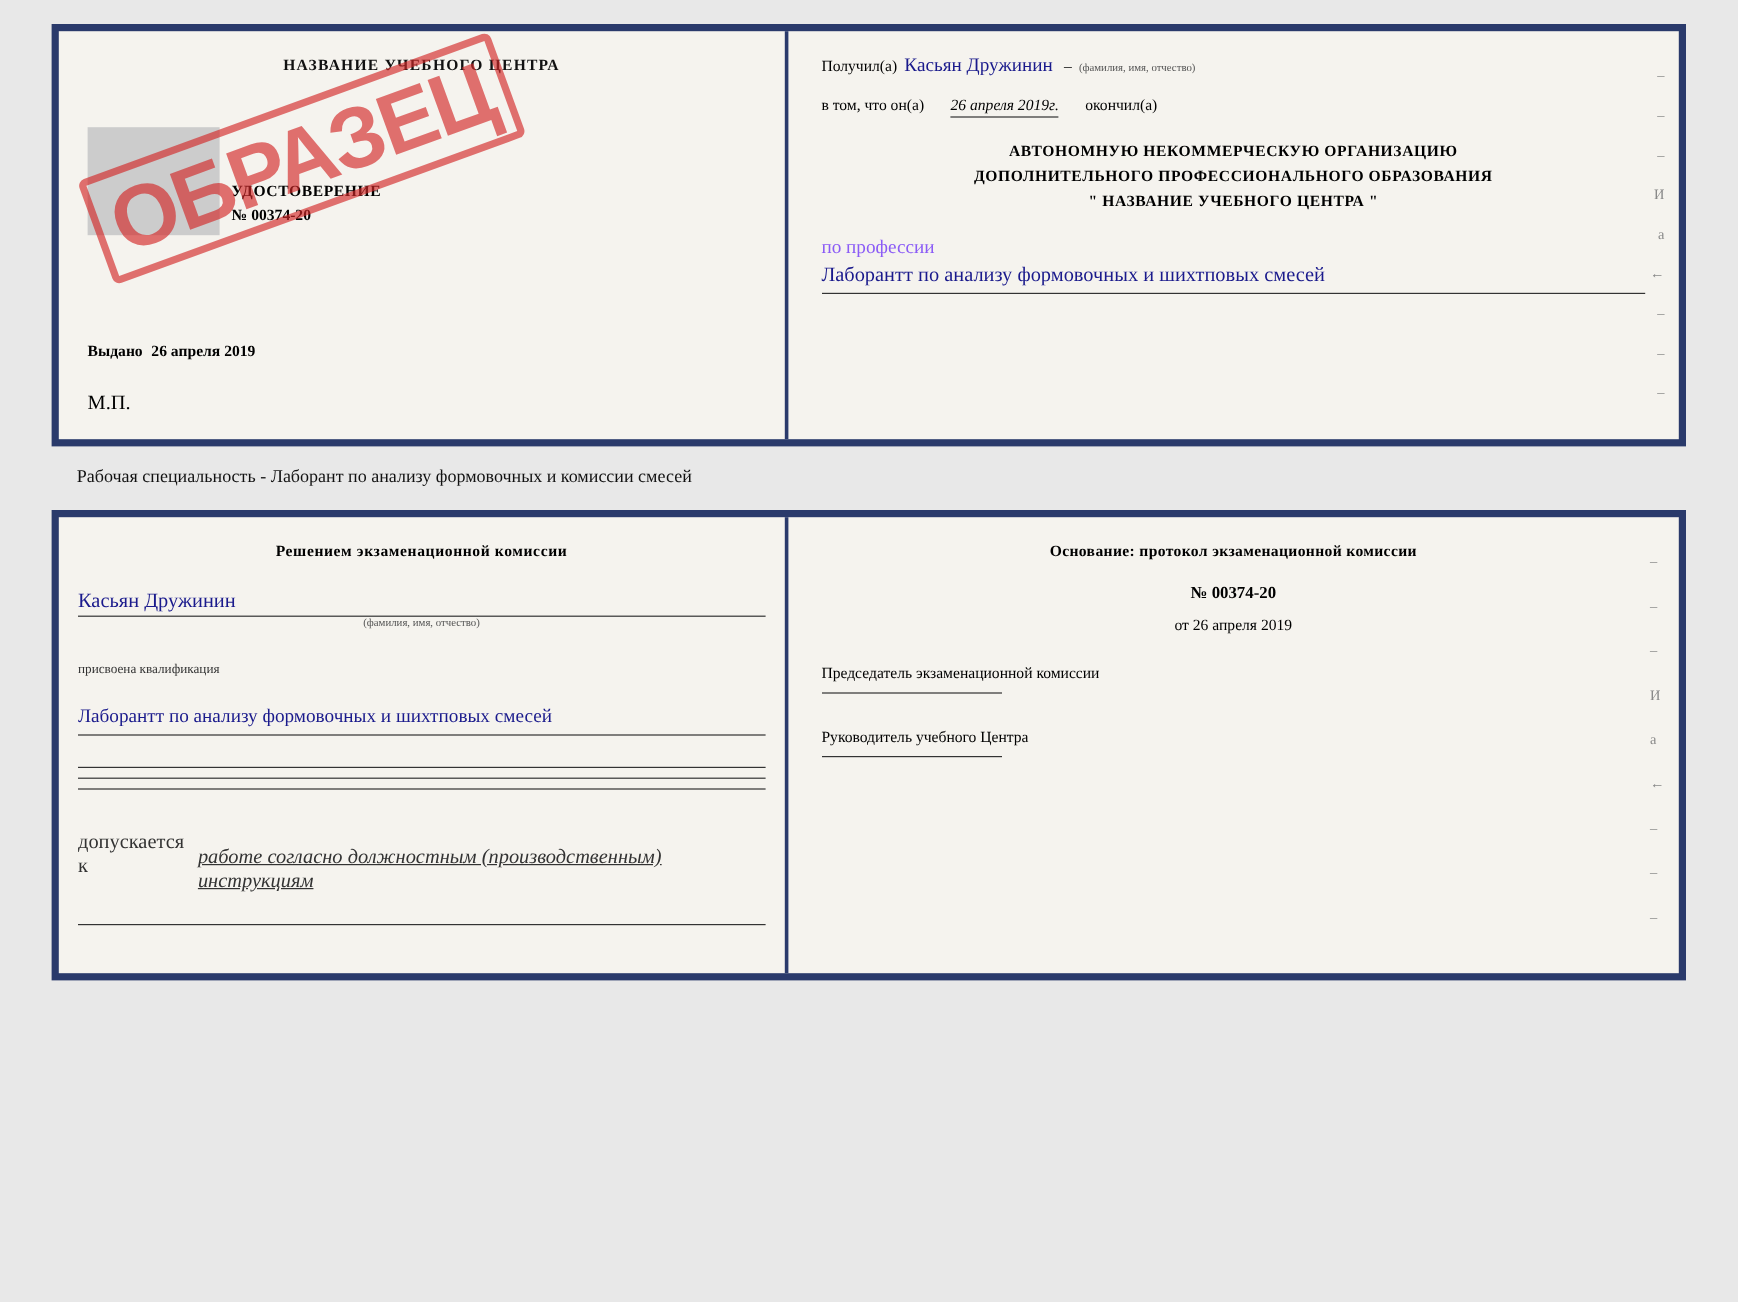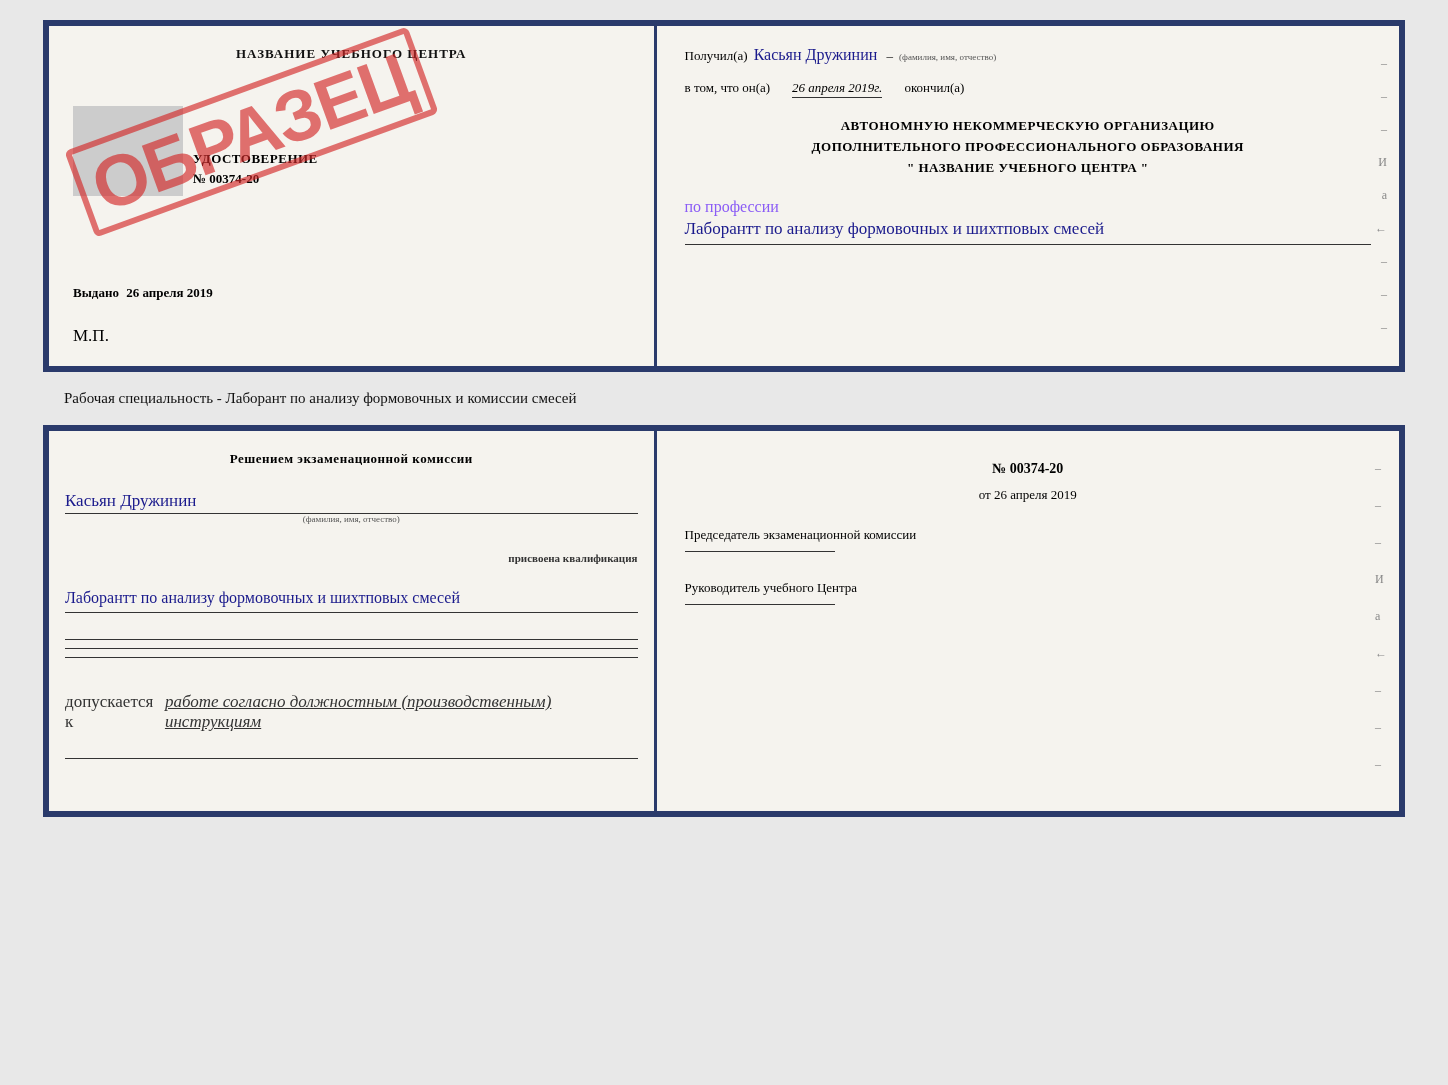--- a/index.html
+++ b/index.html
@@ -234,23 +234,22 @@
 
     .famname-small {
       font-size: 9px;
       color: #555;
       text-align: center;
     }
 
     .prisvoena-label {
       font-size: 11px;
       color: #333;
-      text-align: right;
+      text-align: left;
       margin-top: 10px;
-      font-weight: bold;
     }
 
     .prof-handwritten-bottom {
       font-family: 'Segoe Script', 'Brush Script MT', cursive;
       font-size: 16px;
       color: #1a1a8c;
       line-height: 1.5;
       border-bottom: 1px solid #333;
       display: block;
       padding-bottom: 2px;
@@ -262,20 +261,21 @@
       color: #333;
       margin-top: 16px;
       display: flex;
       flex-direction: row;
       gap: 2px;
     }
 
     .dopusk-underline {
       font-style: italic;
       text-decoration: underline;
+      margin-top: 12px;
     }
 
     .bottom-lines {
       margin-top: 8px;
       display: flex;
       flex-direction: column;
       gap: 8px;
     }
 
     .line-hr {
@@ -414,20 +414,21 @@
 
     <div class="dopuskaetsya">
       <span>допускается к</span>
       <span class="dopusk-underline">работе согласно должностным (производственным) инструкциям</span>
     </div>
 
     <hr class="line-hr" style="margin-top:8px;">
   </div>
 
   <div class="bottom-right">
+    <div class="osnovanie-label">Основание: протокол экзаменационной комиссии</div>
 
     <div class="protocol-number">№ 00374-20</div>
 
     <div class="ot-date">
       <span>от</span>
       <span>26 апреля 2019</span>
     </div>
 
     <div class="predsedatel-block">
       <div>Председатель экзаменационной комиссии</div>

